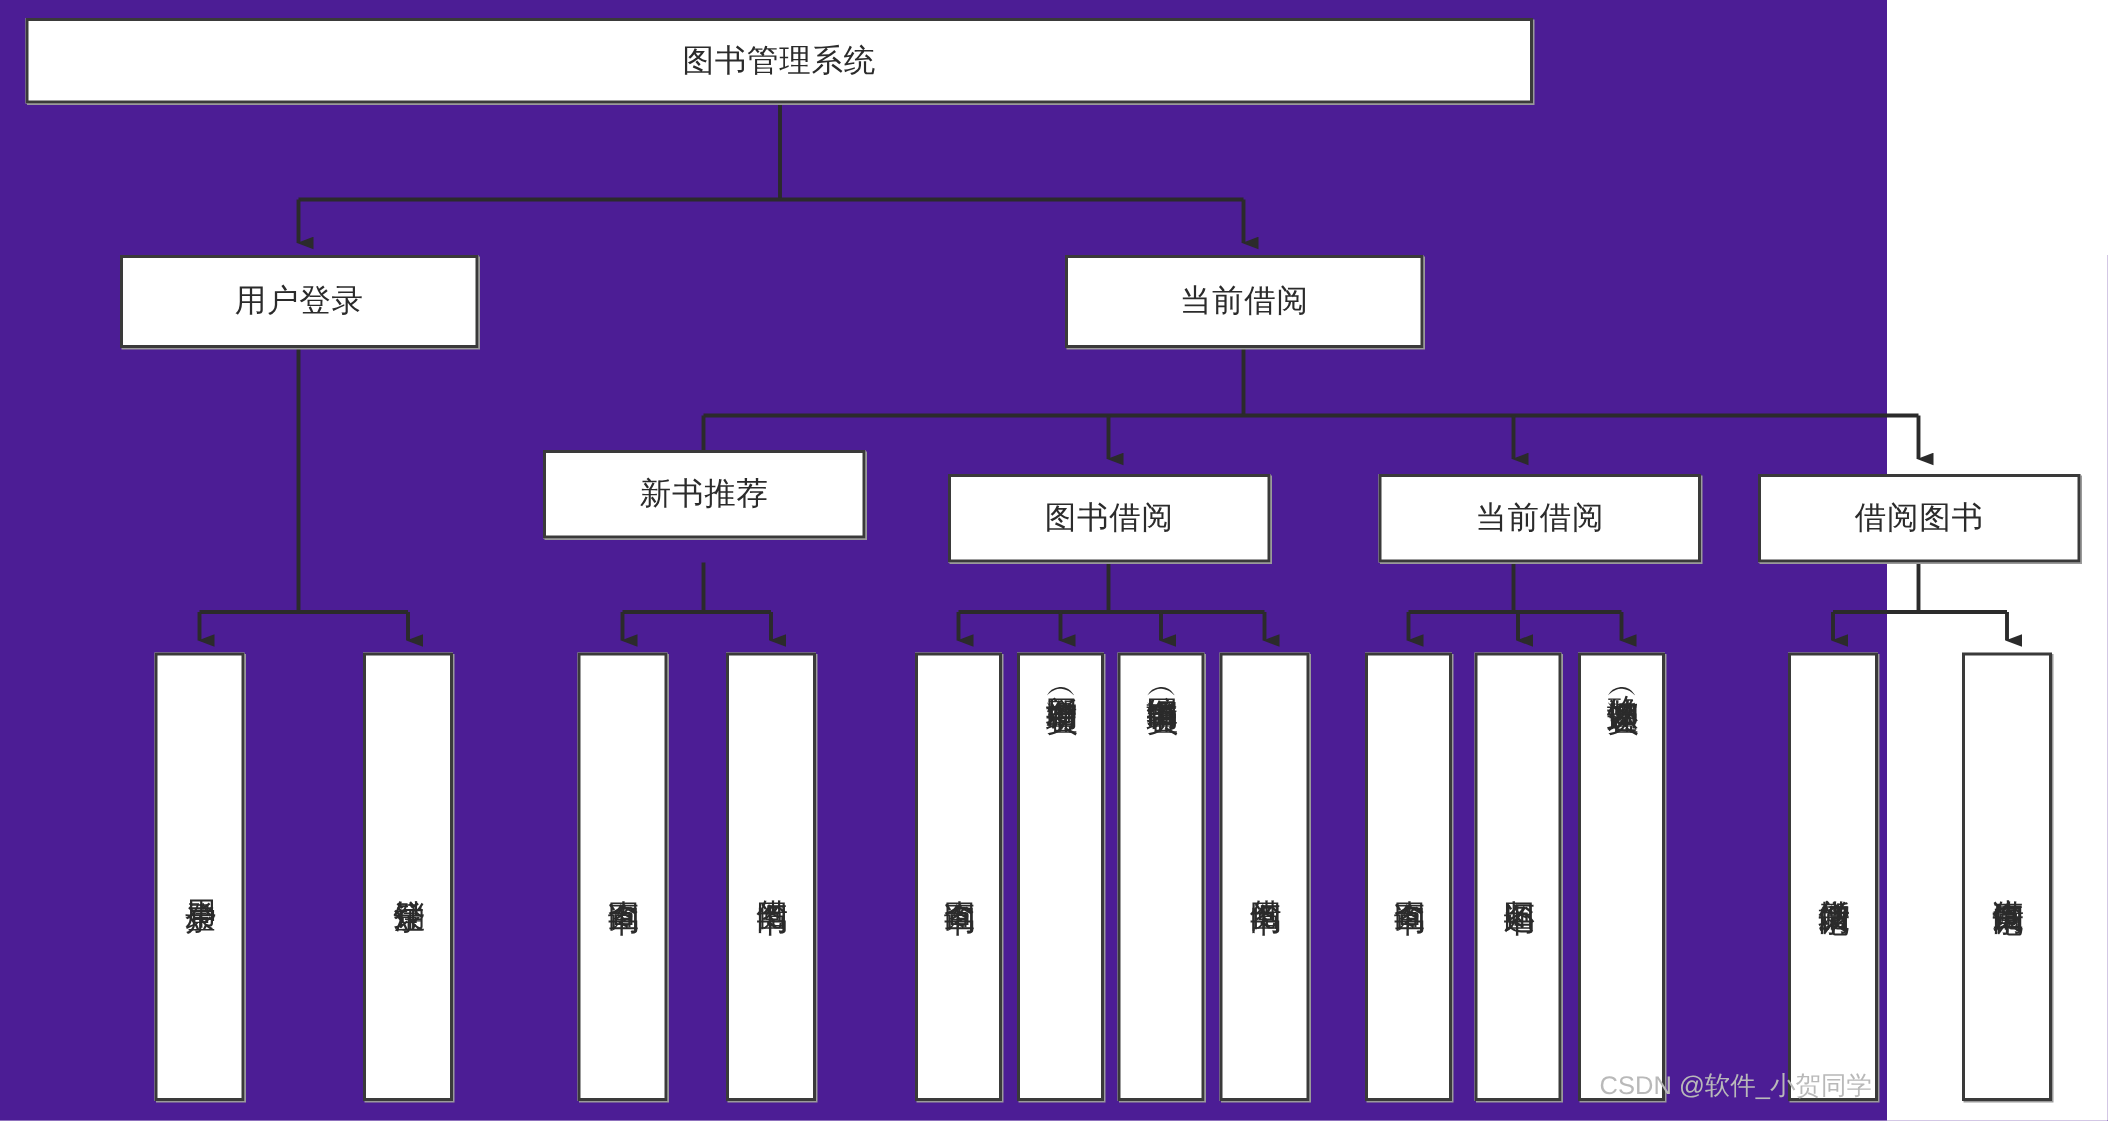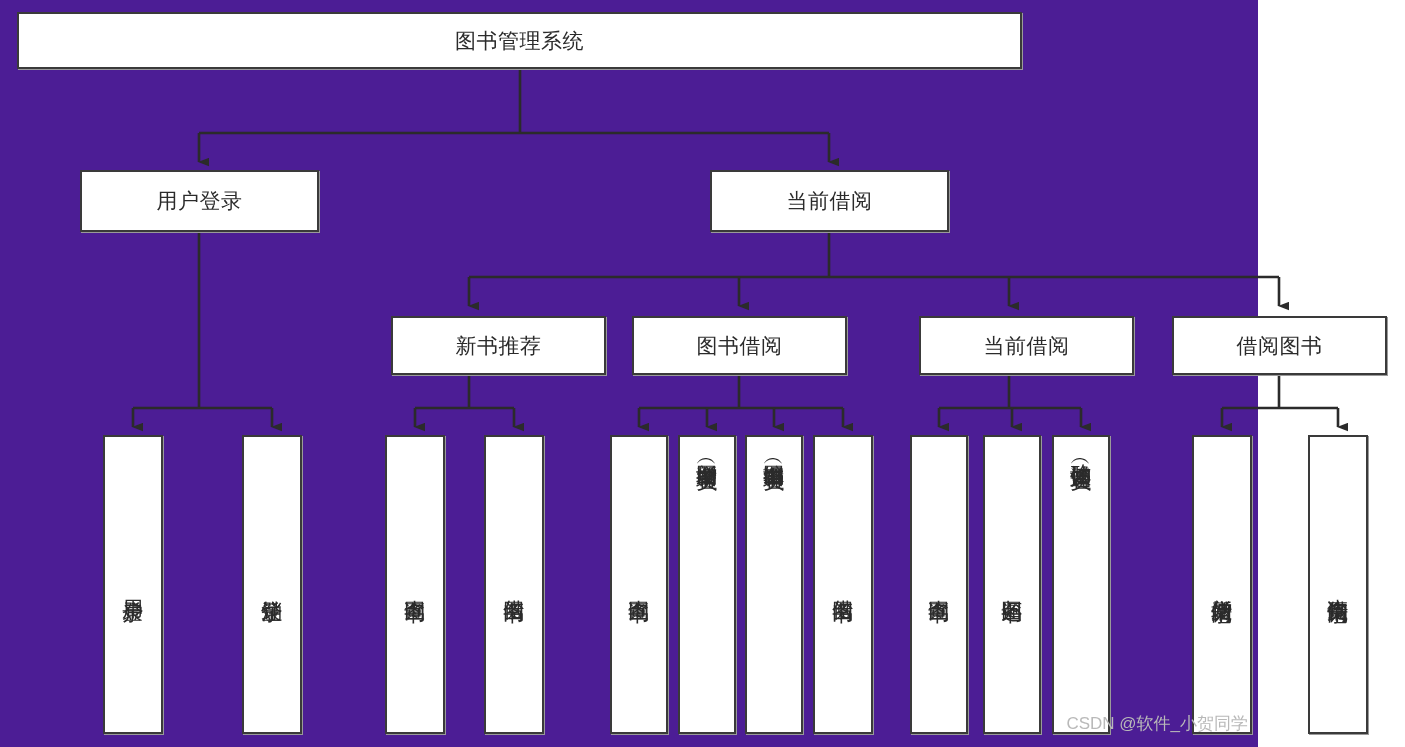--- a/index.html
+++ b/index.html
@@ -110,21 +110,21 @@
     <span class="lbl">图书管理系统</span>
   </div>
 
   <div class="node h" style="left:80px;top:170px;width:239px;height:62px;">
     <span class="lbl">用户登录</span>
   </div>
   <div class="node h" style="left:710px;top:170px;width:239px;height:62px;">
     <span class="lbl">当前借阅</span>
   </div>
 
-  <div class="node h" style="left:362px;top:316px;width:215px;height:59px;margin-left:29px;">
+  <div class="node h" style="left:362px;top:300px;width:215px;height:59px;">
     <span class="lbl">新书推荐</span>
   </div>
   <div class="node h" style="left:632px;top:316px;width:215px;height:59px;">
     <span class="lbl">图书借阅</span>
   </div>
   <div class="node h" style="left:919px;top:316px;width:215px;height:59px;">
     <span class="lbl">当前借阅</span>
   </div>
   <div class="node h" style="left:1172px;top:316px;width:215px;height:59px;">
     <span class="lbl">借阅图书</span>

